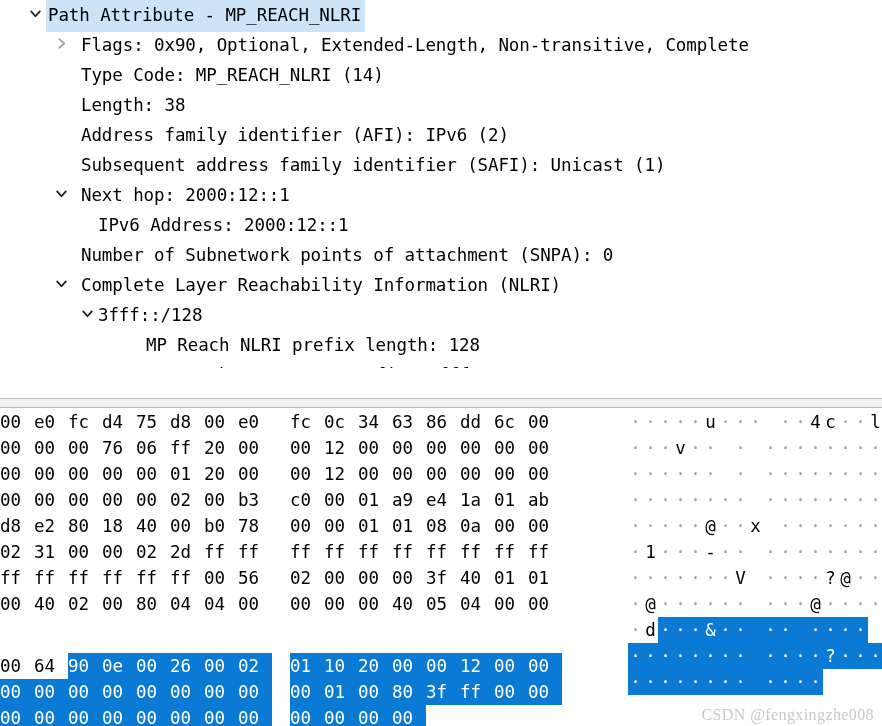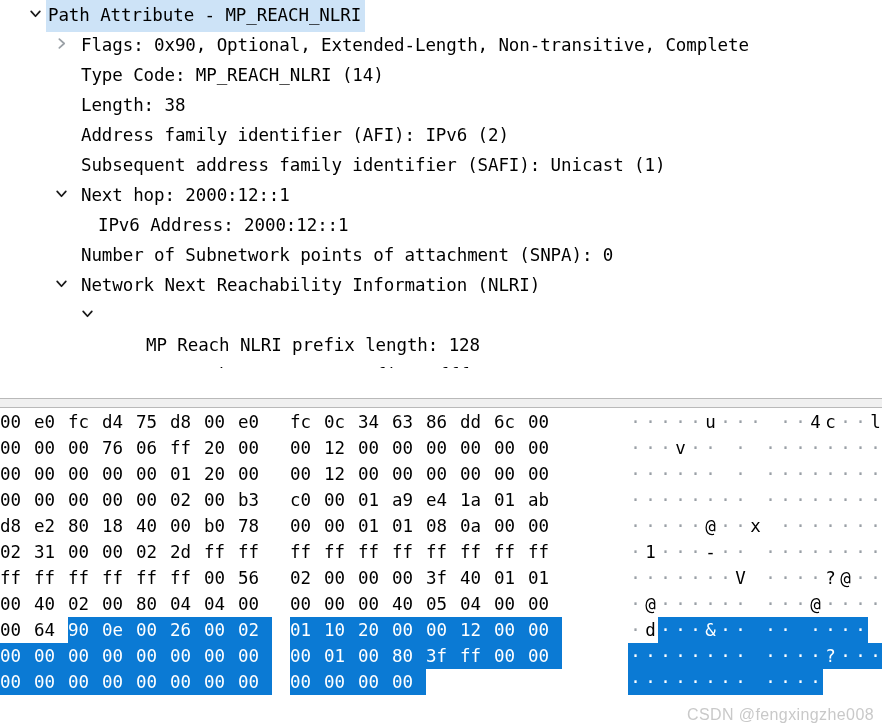--- a/index.html
+++ b/index.html
@@ -70,35 +70,35 @@
     color: #000000;
   }
   .hex-cols { position: absolute; left: 0; top: 0; }
   .asc-cols { position: absolute; left: 628px; top: 0; }
   .byte {
     display: inline-block;
     width: 34px;
     text-align: left;
   }
   .byte.gap { margin-left: 18px; }
-  .byte.sel { background: #0b7ad4; color: #ffffff; }
+  .byte.sel { background: #0b7ad4; color: #ffffff; margin-top: 36px; }
   .achar {
     display: inline-block;
     width: 15px;
     text-align: center;
     color: #000000;
   }
   .achar.dot { color: #9aa0a6; }
   .achar.sel { background: #0b7ad4; color: #ffffff; }
   .achar.sel.dot { background: #0b7ad4; color: #ffffff; }
 
   
   .watermark {
     position: absolute; right: 8px; bottom: 2px;
-    font-family: Liberation Sans, sans-serif;
+    font-family: Liberation Serif, serif;
     font-size: 16px;
     color: #c9c9c9;
     letter-spacing: 0.4px;
     user-select: none;
   }
 </style>
 </head>
 <body>
 
 <div id="app">
@@ -143,26 +143,27 @@
         <span class="label">IPv6 Address: 2000:12::1</span>
       </div>
       <div class="tree-row ind1">
         <span class="chev empty"></span>
         <span class="label">Number of Subnetwork points of attachment (SNPA): 0</span>
       </div>
       <div class="tree-row ind1">
         <span class="chev"><svg width="13" height="13" viewBox="0 0 12 12" aria-hidden="true">
             <path d="M2 4 L6 8.5 L10 4" fill="none" stroke="#1a1a1a" stroke-width="1.6" stroke-linecap="round" stroke-linejoin="round"></path>
           </svg></span>
-        <span class="label">Network Next Reachability Information (NLRI)</span>
+        <span class="label">Complete Layer Reachability Information (NLRI)</span>
       </div>
       <div class="tree-row ind2">
         <span class="chev"><svg width="13" height="13" viewBox="0 0 12 12" aria-hidden="true">
             <path d="M2 4 L6 8.5 L10 4" fill="none" stroke="#1a1a1a" stroke-width="1.6" stroke-linecap="round" stroke-linejoin="round"></path>
           </svg></span>
+        <span class="label">3fff::/128</span>
       </div>
       <div class="tree-row ind3">
         <span class="chev empty"></span>
         <span class="label">MP Reach NLRI prefix length: 128</span>
       </div>
       <div class="tree-row ind3">
         <span class="chev empty"></span>
         <span class="label">MP Reach NLRI IPv6 prefix: 3fff::</span>
       </div>
     </div>

